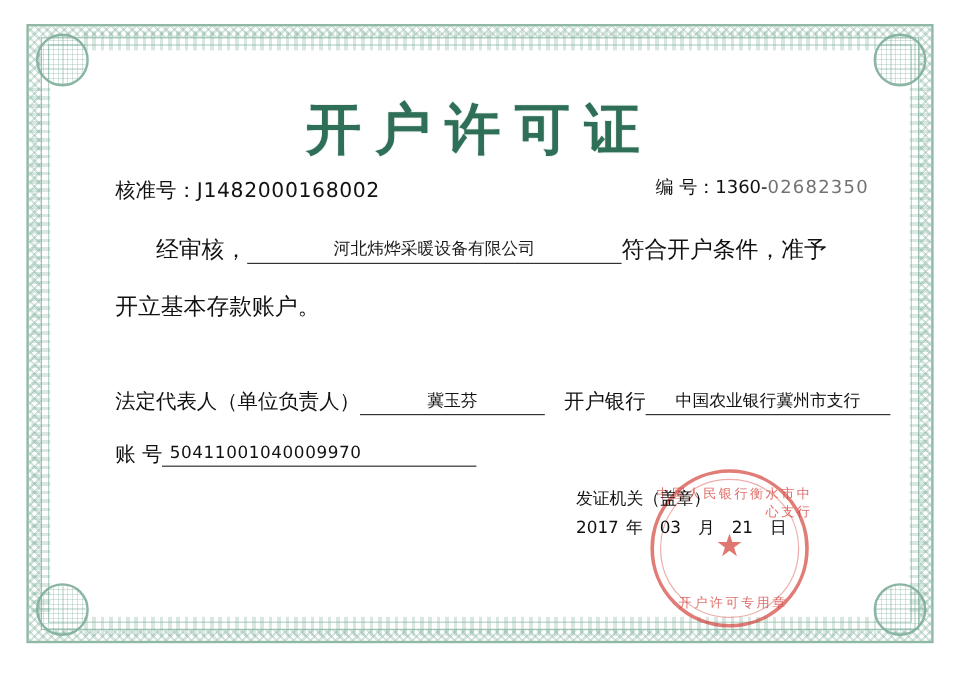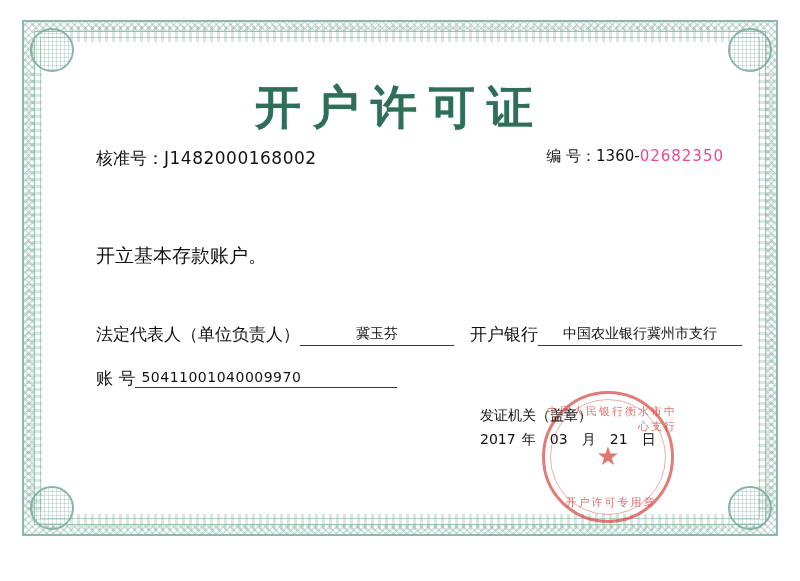--- a/index.html
+++ b/index.html
@@ -116,21 +116,21 @@
     white-space: nowrap;
   }
 
   .approval-row { left: 36px; top: 92px; font-size: 17px; }
   .approval-label { color: #111; }
   .approval-value { color: #111; letter-spacing: .5px; }
 
   .number-row { right: 16px; top: 92px; font-size: 15px; position: absolute; }
   .number-label { color: #111; }
   .number-prefix { color: #111; }
-  .number-serial { color: #ec4899; letter-spacing: 1px; }
+  .number-serial { color: #737373; letter-spacing: 1px; }
 
   .body-line1 { left: 70px; top: 140px; font-size: 19px; }
   .body-line2 { left: 36px; top: 188px; font-size: 19px; }
 
   .company-slot {
     display: inline-block;
     min-width: 300px;
     text-align: center;
     border-bottom: 1px solid #333;
     font-size: 14px;
@@ -277,20 +277,23 @@
     <div class="doc-title">开户许可证</div>
 
     <div class="row approval-row">
       <span class="approval-label">核准号：</span><span class="approval-value">J1482000168002</span>
     </div>
 
     <div class="number-row">
       <span class="number-label">编  号：</span><span class="number-prefix">1360-</span><span class="number-serial">02682350</span>
     </div>
 
+    <div class="row body-line1">
+      <span>经审核，</span><span class="company-slot">河北炜烨采暖设备有限公司</span><span>符合开户条件，准予</span>
+    </div>
 
     <div class="row body-line2">开立基本存款账户。</div>
 
     <div class="row rep-row">
       <span>法定代表人（单位负责人）</span><span class="rep-slot">冀玉芬</span><span class="bank-label">开户银行</span><span class="bank-slot">中国农业银行冀州市支行</span>
     </div>
 
     <div class="row account-row">
       <span>账  号</span><span class="account-slot">50411001040009970</span>
     </div>

